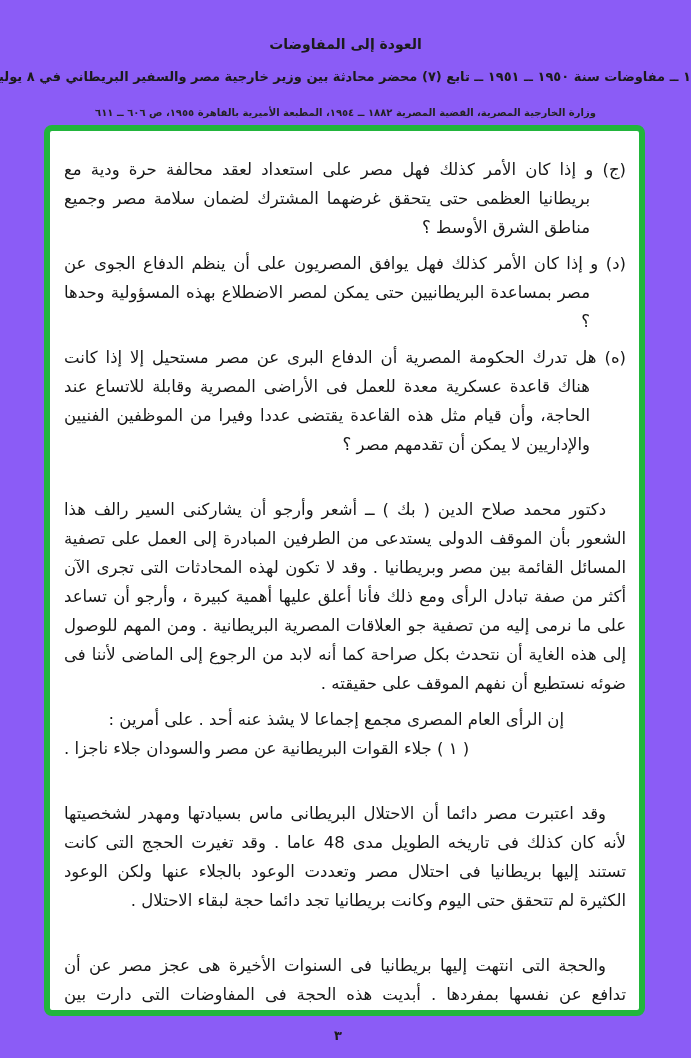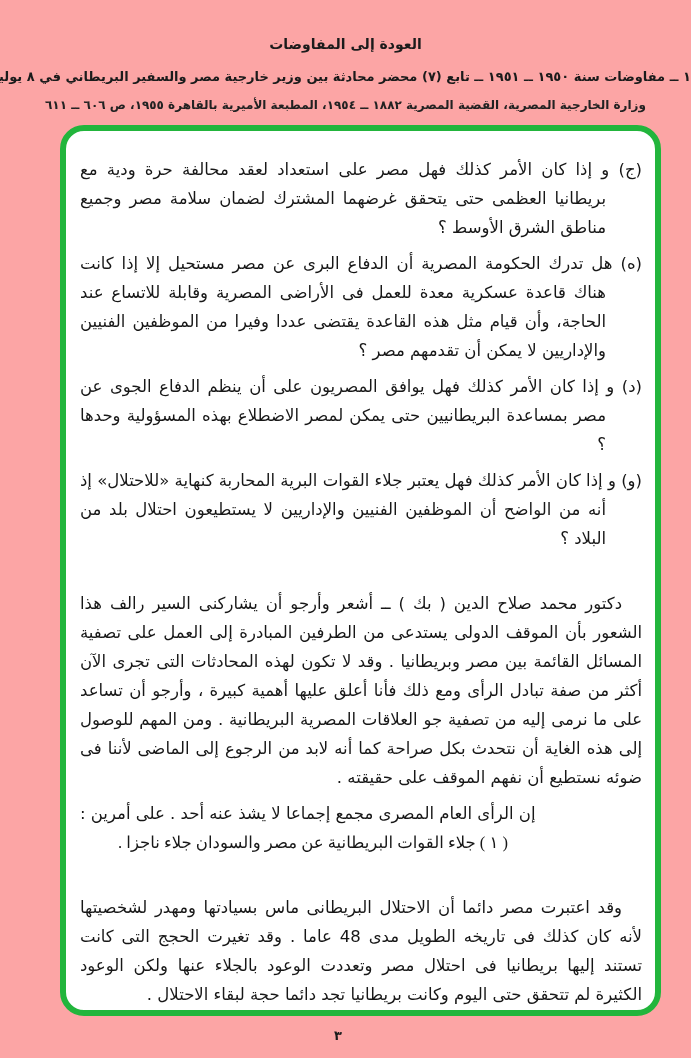--- a/index.html
+++ b/index.html
@@ -6,21 +6,21 @@
   body {
     width: 691px; height: 1058px;
     background: #f6f6f4;
     font-family: "DejaVu Sans", sans-serif;
     color: #1b1b1b;
     -webkit-font-smoothing: antialiased;
   }
   .page {
     position: relative;
     width: 691px; height: 1058px;
-    background: #fca5a5;
+    background: #8b5cf6;
     overflow: hidden;
   }
   .header {
     position: absolute;
     top: 0; left: 0; right: 0;
     text-align: center;
     direction: rtl;
   }
   .title {
     margin: 36px 0 0 0;
@@ -28,31 +28,31 @@
     font-weight: bold;
     letter-spacing: 0;
   }
   .subtitle {
     margin-top: 17px;
     font-size: 13px;
     font-weight: bold;
     white-space: nowrap;
   }
   .source {
-    margin-top: 14px;
-    font-size: 12px;
+    margin-top: 23px;
+    font-size: 10px;
     font-weight: bold;
     color: #222;
   }
   .highlight-box {
     position: absolute;
-    left: 60px; top: 125px;
+    left: 44px; top: 125px;
     width: 601px; height: 891px;
     border: 6px solid #22b53c;
-    border-radius: 24px;
+    border-radius: 8px;
     box-sizing: border-box;
     padding: 24px 13px 0 14px;
     direction: rtl;
     overflow: hidden;
     background: #ffffff;
   }
   .highlight-box p {
     margin: 0 0 7px 0;
     font-size: 16.5px;
     line-height: 29px;
@@ -63,27 +63,26 @@
     padding-right: 36px;
     text-indent: -36px;
   }
   .highlight-box p.indent {
     text-indent: 20px;
     margin-top: 36px;
   }
   .highlight-box p.intro {
     padding-right: 62px;
     margin-bottom: 0;
-    text-align: left;
+    text-align: right;
   }
   .highlight-box p.point {
     padding-right: 96px;
     margin-bottom: 0;
-    text-align: center;
-    font-family: Liberation Serif, serif;
+    text-align: left;
   }
   .pagenum {
     position: absolute;
     left: 318px;
     top: 1028px;
     width: 40px;
     text-align: center;
     font-size: 13px;
     font-weight: bold;
     direction: rtl;
@@ -95,23 +94,22 @@
 <div class="page">
 
   <header class="header">
     <h1 class="title">العودة إلى المفاوضات</h1>
     <div class="subtitle">١ ــ مفاوضات سنة ١٩٥٠ ــ ١٩٥١ ــ تابع (٧) محضر محادثة بين وزير خارجية مصر والسفير البريطاني في ٨ يوليه</div>
     <div class="source">وزارة الخارجية المصرية، القضية المصرية ١٨٨٢ ــ ١٩٥٤، المطبعة الأميرية بالقاهرة ١٩٥٥، ص ٦٠٦ ــ ٦١١</div>
   </header>
 
   <section class="highlight-box">
     <p class="q">(ج) و إذا كان الأمر كذلك فهل مصر على استعداد لعقد محالفة حرة ودية مع بريطانيا العظمى حتى يتحقق غرضهما المشترك لضمان سلامة مصر وجميع مناطق الشرق الأوسط ؟</p>
+    <p class="q">(د) و إذا كان الأمر كذلك فهل يوافق المصريون على أن ينظم الدفاع الجوى عن مصر بمساعدة البريطانيين حتى يمكن لمصر الاضطلاع بهذه المسؤولية وحدها ؟</p>
     <p class="q">(ه) هل تدرك الحكومة المصرية أن الدفاع البرى عن مصر مستحيل إلا إذا كانت هناك قاعدة عسكرية معدة للعمل فى الأراضى المصرية وقابلة للاتساع عند الحاجة، وأن قيام مثل هذه القاعدة يقتضى عددا وفيرا من الموظفين الفنيين والإداريين لا يمكن أن تقدمهم مصر ؟</p>
-    <p class="q">(د) و إذا كان الأمر كذلك فهل يوافق المصريون على أن ينظم الدفاع الجوى عن مصر بمساعدة البريطانيين حتى يمكن لمصر الاضطلاع بهذه المسؤولية وحدها ؟</p>
-    <p class="q">(و) و إذا كان الأمر كذلك فهل يعتبر جلاء القوات البرية المحاربة كنهاية «للاحتلال» إذ أنه من الواضح أن الموظفين الفنيين والإداريين لا يستطيعون احتلال بلد من البلاد ؟</p>
     <p class="indent">دكتور محمد صلاح الدين ( بك ) ــ أشعر وأرجو أن يشاركنى السير رالف هذا الشعور بأن الموقف الدولى يستدعى من الطرفين المبادرة إلى العمل على تصفية المسائل القائمة بين مصر وبريطانيا . وقد لا تكون لهذه المحادثات التى تجرى الآن أكثر من صفة تبادل الرأى ومع ذلك فأنا أعلق عليها أهمية كبيرة ، وأرجو أن تساعد على ما نرمى إليه من تصفية جو العلاقات المصرية البريطانية . ومن المهم للوصول إلى هذه الغاية أن نتحدث بكل صراحة كما أنه لابد من الرجوع إلى الماضى لأننا فى ضوئه نستطيع أن نفهم الموقف على حقيقته .</p>
     <p class="intro">إن الرأى العام المصرى مجمع إجماعا لا يشذ عنه أحد . على أمرين :</p>
     <p class="point">( ١ ) جلاء القوات البريطانية عن مصر والسودان جلاء ناجزا .</p>
     <p class="indent">وقد اعتبرت مصر دائما أن الاحتلال البريطانى ماس بسيادتها ومهدر لشخصيتها لأنه كان كذلك فى تاريخه الطويل مدى 48 عاما . وقد تغيرت الحجج التى كانت تستند إليها بريطانيا فى احتلال مصر وتعددت الوعود بالجلاء عنها ولكن الوعود الكثيرة لم تتحقق حتى اليوم وكانت بريطانيا تجد دائما حجة لبقاء الاحتلال .</p>
     <p class="indent">والحجة التى انتهت إليها بريطانيا فى السنوات الأخيرة هى عجز مصر عن أن تدافع عن نفسها بمفردها . أبديت هذه الحجة فى المفاوضات التى دارت بين الطرفين منذ سنة ١٩١٩ إلى أن انتهت هذه المفاوضات بعقد معاهدة ١٩٣٦ وفى هذه المعاهدة مادة تقول بصريح العبارة “إن وجود قوات بريطانية فى مصر ليس له صفة الاحتلال بأى حال من الأحوال .</p>
   </section>
 
   <div class="pagenum">٣</div>
 
 </div>

